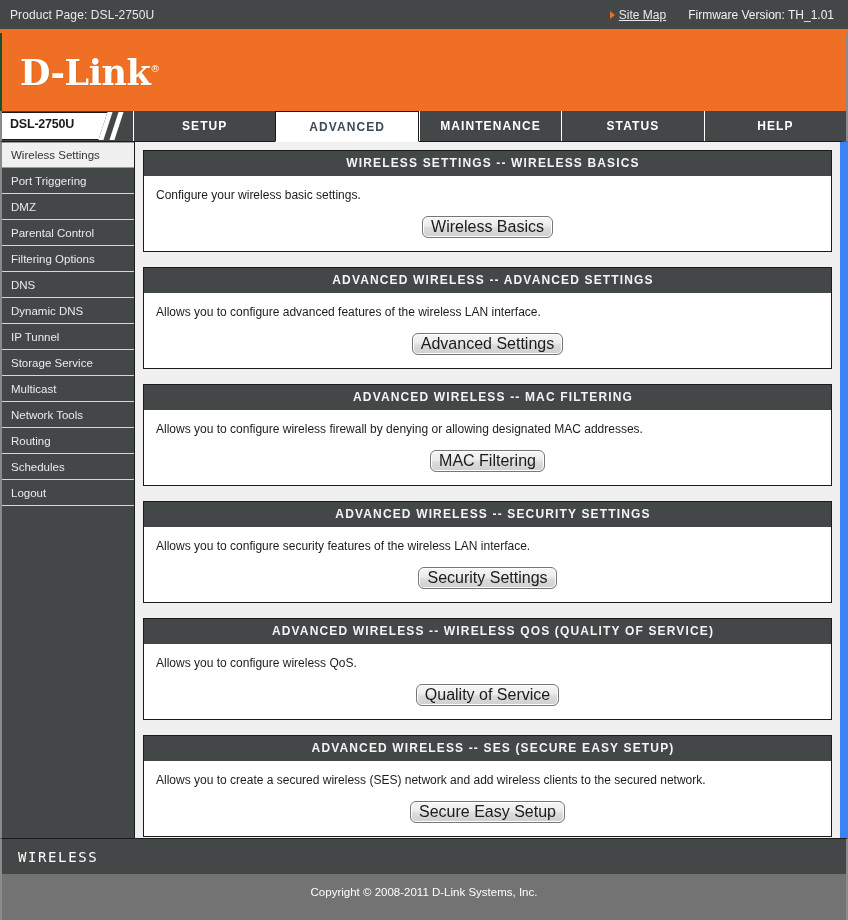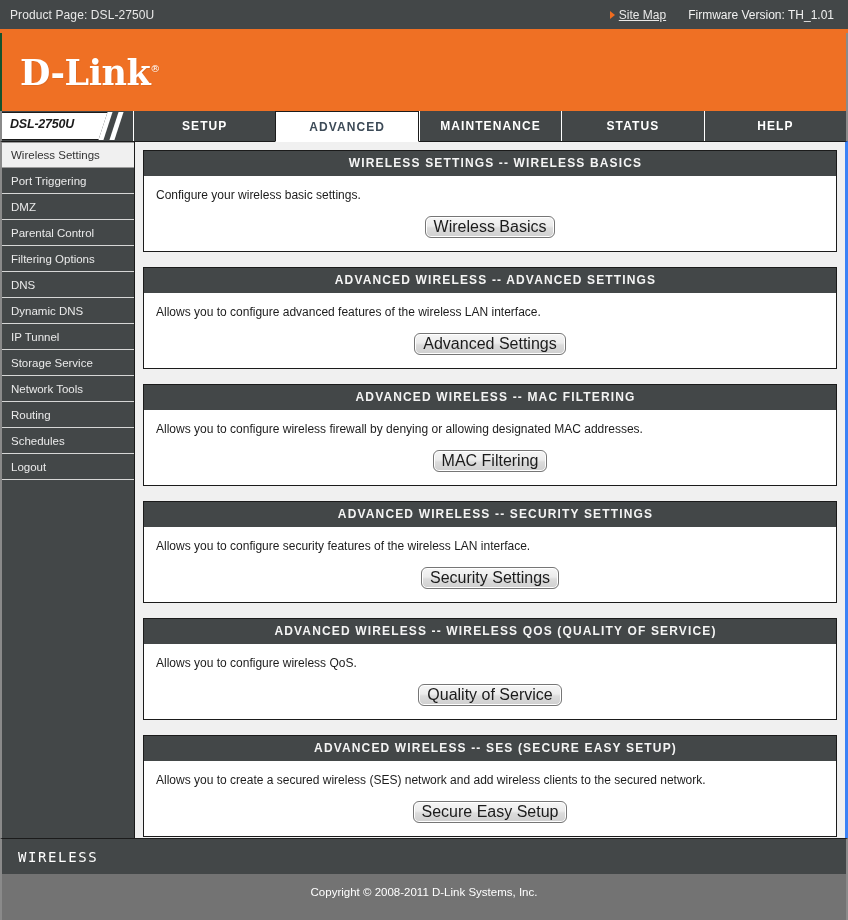--- a/index.html
+++ b/index.html
@@ -104,21 +104,20 @@
     position: absolute;
     left: -10px; top: 1px;
     width: 112px; height: 28px;
     background: #ffffff;
     border: 1px solid #1b1b1b;
     transform: skewX(-18deg);
   }
   .model-tab .plate-label {
     position: absolute;
     left: 8px; top: 6px;
-    font-style: italic;
     font-weight: bold;
     font-size: 12.5px;
     color: #1b1b1b;
     letter-spacing: -0.2px;
     z-index: 3;
   }
   .model-tab .slash {
     position: absolute;
     top: 1px;
     width: 5px; height: 28px;
@@ -150,21 +149,21 @@
     margin-bottom: -1px;
     letter-spacing: 1.1px;
   }
 
   
   .body-wrap {
     flex: 1 1 auto;
     display: flex;
     background: #f0f0f0;
     border-left: 2px solid #8a8a8a;
-    border-right: 3px solid #3b82f6;
+    border-right: 8px solid #3b82f6;
     border-top: 1px solid #1b1b1b;
     min-height: 0;
   }
 
   
   .sidebar {
     width: 133px;
     flex: 0 0 auto;
     background: #434748;
     border-right: 1px solid #1b1b1b;
@@ -344,20 +343,23 @@
       <div class="side-item">
           <span>Dynamic DNS</span>
         </div>
       <div class="side-item">
           <span>IP Tunnel</span>
         </div>
       <div class="side-item">
           <span>Storage Service</span>
         </div>
       <div class="side-item">
+          <span>Multicast</span>
+        </div>
+      <div class="side-item">
           <span>Network Tools</span>
         </div>
       <div class="side-item">
           <span>Routing</span>
         </div>
       <div class="side-item">
           <span>Schedules</span>
         </div>
       <div class="side-item">
           <span>Logout</span>

